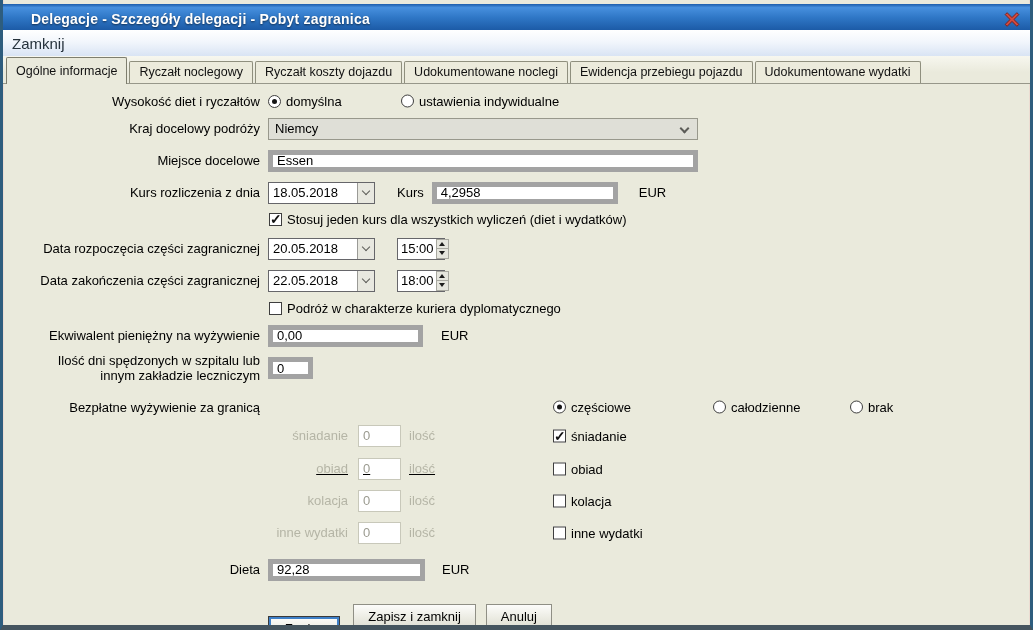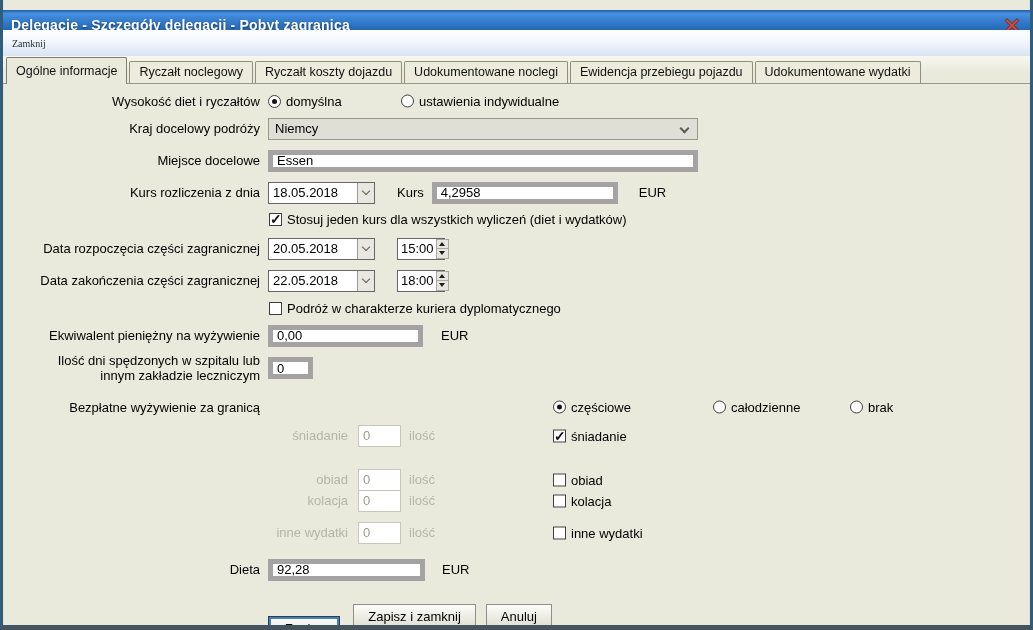--- a/index.html
+++ b/index.html
@@ -9,36 +9,36 @@
   .window {
     position:relative; width:1033px; height:630px; overflow:hidden;
     background:#eaeadc;
     border-left:3px solid #2e5d7e; border-right:3px solid #2e5d7e;
     border-bottom:5px solid #45555f;
     box-shadow: inset 1px 0 0 #ecdcd2, inset -1px 0 0 #ecdcd2;
   }
 
   
   .titlebar {
-    position:absolute; left:-3px; right:-3px; top:10px; height:30px;
+    position:absolute; left:-3px; right:-3px; top:4px; height:30px;
     background:linear-gradient(180deg,#1d5dab 0%,#4790de 12%,#2f77c6 45%,#1d5ca8 85%,#164c8c 100%);
-    display:flex; align-items:center;
+    display:flex; align-items:center;padding-left:20px;
   }
   .title-text { color:#fff; font-size:14px; font-weight:bold; padding-left:11px;
     text-shadow:0 1px 2px rgba(0,0,0,.55); letter-spacing:.2px; }
   .close-btn { position:absolute; right:12px; top:6px; width:19px; height:18px;
     display:flex; align-items:center; justify-content:center; cursor:default; }
 
   
   .menubar {
     position:absolute; left:0; right:0; top:30px; height:26px;
     background:linear-gradient(180deg,#ffffff 0%,#f2f6fc 45%,#d9e4f4 100%);
     display:flex; align-items:center;
   }
-  .menu-item { font-size:10px; color:#26323c; padding:0 9px;font-family:Liberation Serif, serif; }
+  .menu-item { font-size:15px; color:#26323c; padding:0 9px; }
 
   
   .tabstrip {
     position:absolute; left:0; right:0; top:56px; height:28px;
     border-bottom:1px solid #97978a;
     display:flex; align-items:flex-end; padding-left:3px;
     background:linear-gradient(180deg,#f7f7ef 0%,#eaeadc 60%);
   }
   .tab {
     height:22px; line-height:20px; padding:0 9px; font-size:12.5px; color:#111;
@@ -266,21 +266,21 @@
   <div class="frow" style="top:424px; height:23px;">
     <span class="flabel2 dis">śniadanie</span>
     <input class="txt dis-input" style="width: 43px;" value="0">
     <span class="dis" style="margin-left:8px;">ilość</span>
     <span class="opt abs" style="left:550px;">
       <span class="cbx on"></span>
       <span class="lbl">śniadanie</span>
     </span>
   </div>
 
-  <div class="frow" style="top:468px; height:23px;">
+  <div class="frow" style="top:457px; height:23px;text-decoration:underline;">
     <span class="flabel2 dis">obiad</span>
     <input class="txt dis-input" style="width: 43px;" value="0">
     <span class="dis" style="margin-left:8px;">ilość</span>
     <span class="opt abs" style="left:550px;">
       <span class="cbx"></span>
       <span class="lbl">obiad</span>
     </span>
   </div>
 
   <div class="frow" style="top:489px; height:23px;">

